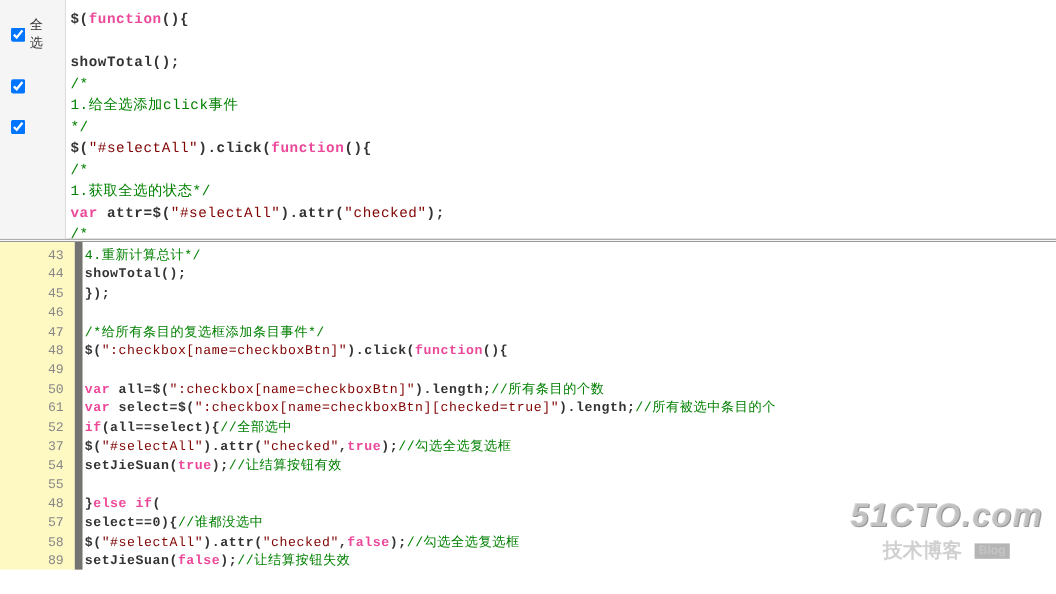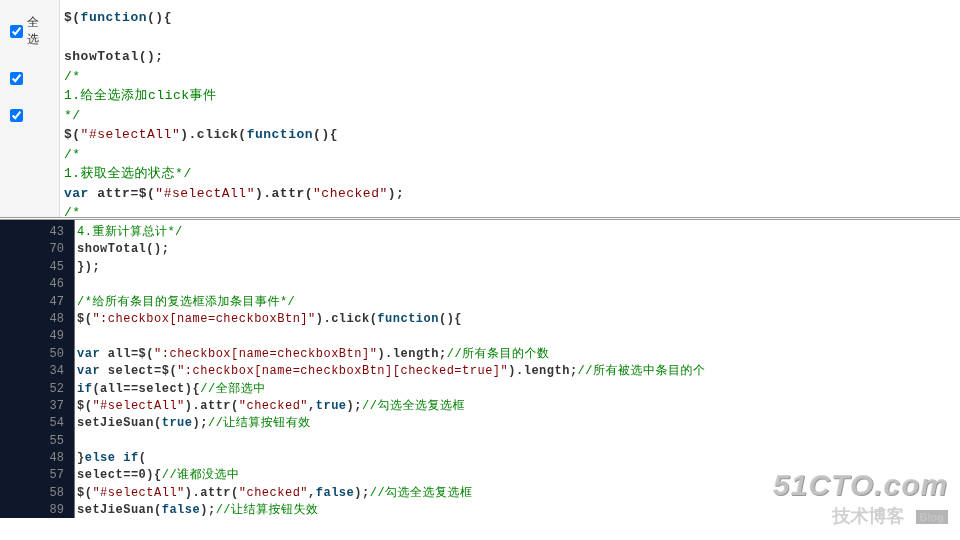--- a/index.html
+++ b/index.html
@@ -4,29 +4,29 @@
 <style>
 * { margin: 0; padding: 0; box-sizing: border-box; }
 body { font-family: "Courier New", monospace; font-size: 13px; background: #fff; overflow: hidden; width: 960px; height: 540px; position: relative; }
 .top-panel { display: flex; height: 220px; border-bottom: 3px double #999; }
 .left-col { width: 60px; background: #f5f5f5; border-right: 1px solid #ddd; padding-top: 8px; }
 .chk-row { display: flex; align-items: center; padding: 6px 10px; margin-bottom: 12px; }
 .chk-row input { margin-right: 4px; }
 .chk-label { font-size: 12px; color: #333; font-family: Arial, sans-serif; }
 .code-top { flex: 1; padding: 8px 4px; font-size: 13px; line-height: 1.5; overflow: hidden; }
 .bottom-panel { display: flex; height: 298px; overflow: hidden; }
-.gutter { width: 75px; background: #0f172a; border-right: 1px solid #737373; padding-top: 4px; }
+.gutter { width: 75px; background: #fef9c3; border-right: 7px solid #737373; padding-top: 4px; }
 .gutter .ln { text-align: right; padding-right: 10px; color: #888; font-size: 12px; line-height: 1.45; }
 .code-bot { flex: 1; padding: 4px 2px; font-size: 12px; line-height: 1.45; overflow: hidden; }
-.tok-kw { color: #0c4a6e; font-weight: bold; }
+.tok-kw { color: #ec4899; font-weight: bold; }
 .tok-str { color: #800000; }
 .tok-cm { color: #008000; }
 .tok-pl { color: #333; font-weight: bold; }
 pre { font-family: "Courier New", monospace; white-space: pre; letter-spacing: 0.5px; }
-.watermark { position: absolute; right: 12px; bottom: 12px; text-align: right; color: rgba(200,200,200,0.85); font-family: Arial, sans-serif; }
+.watermark { position: absolute; right: 12px; bottom: 28px; text-align: center; color: rgba(200,200,200,0.85); font-family: Arial, sans-serif; }
 .watermark .big { font-size: 30px; font-weight: bold; font-style: italic; letter-spacing: 1px; text-shadow: 1px 1px 0 #999; }
 .watermark .sub { font-size: 18px; font-weight: bold; margin-top: 2px; }
 .watermark .tag { font-size: 11px; background: rgba(150,150,150,0.7); padding: 1px 4px; margin-left: 6px; vertical-align: middle; }
 </style>
 </head>
 <body>
 
 <div class="top-panel">
   <div class="left-col">
     <div class="chk-row">
@@ -58,28 +58,28 @@
 
 
 
 </pre>
   </div>
 </div>
 
 <div class="bottom-panel">
   <div class="gutter" id="gutter">
       <div class="ln">43</div>
-      <div class="ln">70</div>
+      <div class="ln">44</div>
       <div class="ln">45</div>
       <div class="ln">46</div>
       <div class="ln">47</div>
       <div class="ln">48</div>
       <div class="ln">49</div>
       <div class="ln">50</div>
-      <div class="ln">34</div>
+      <div class="ln">61</div>
       <div class="ln">52</div>
       <div class="ln">37</div>
       <div class="ln">54</div>
       <div class="ln">55</div>
       <div class="ln">48</div>
       <div class="ln">57</div>
       <div class="ln">58</div>
       <div class="ln">89</div>
     </div>
   <div class="code-bot">

